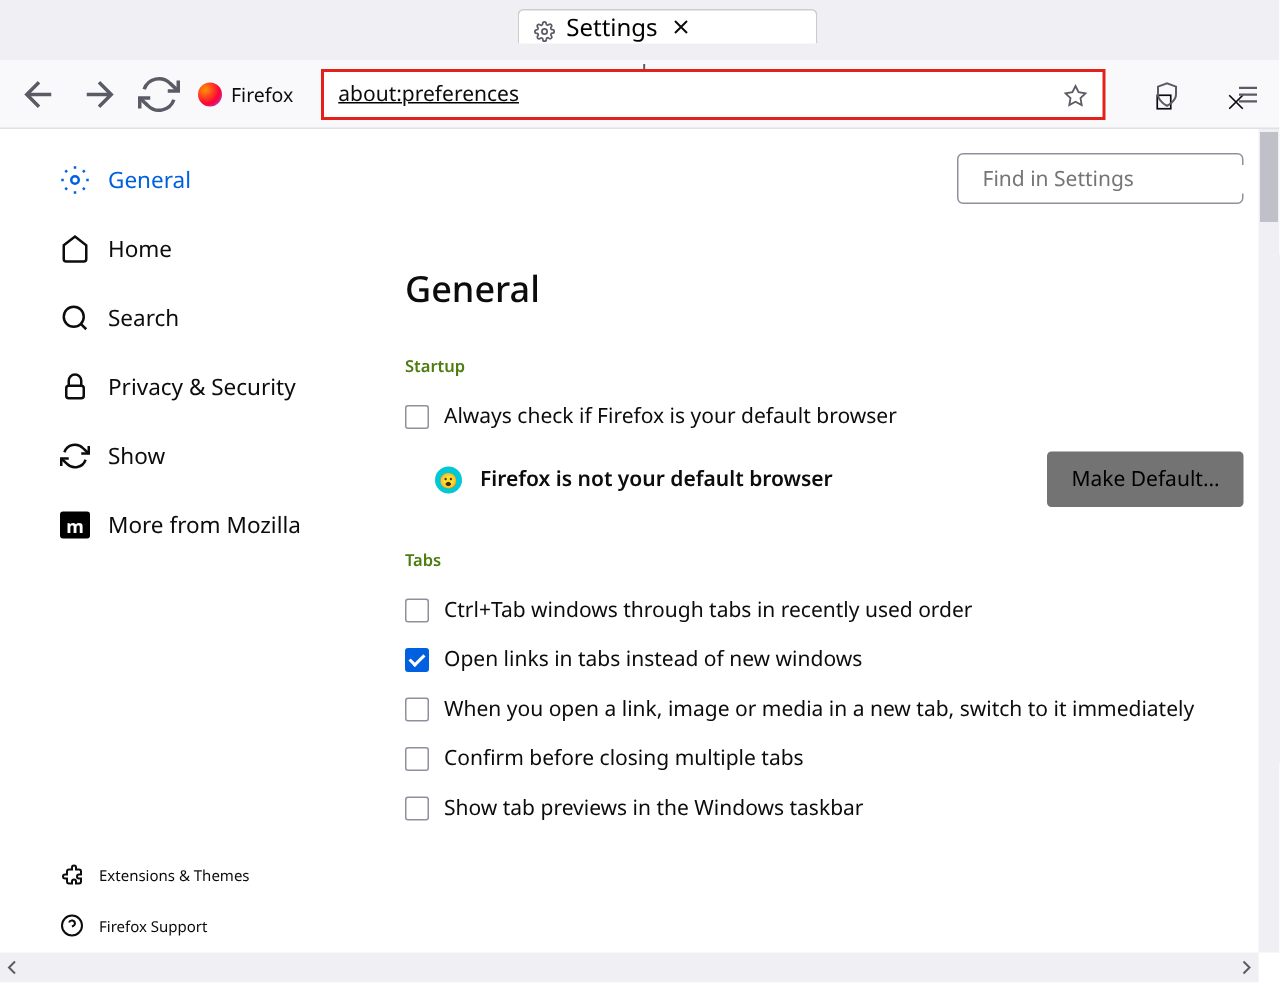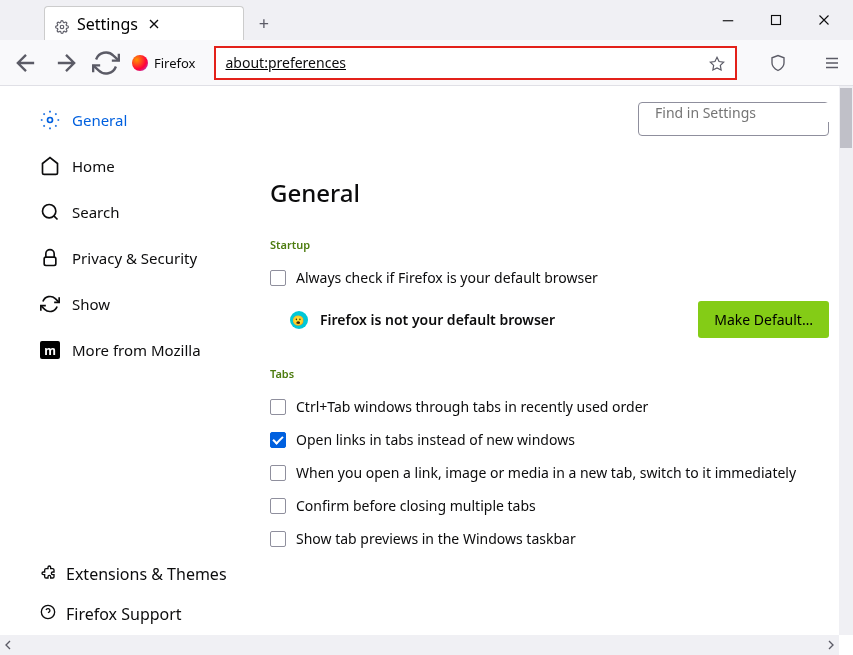--- a/index.html
+++ b/index.html
@@ -1,19 +1,19 @@
 <!DOCTYPE html>
 <html><head>
   <meta charset="utf-8">
   <style>
     * { box-sizing: border-box; margin: 0; padding: 0; font-family: "Segoe UI", system-ui, sans-serif; }
     body { width: 853px; height: 655px; background: #fff; overflow: hidden; position: relative; }
     
     
-    .titlebar { height: 40px; background: #f0f0f4; display: flex; align-items: center; padding: 0 8px; }
+    .titlebar { height: 40px; background: #f0f0f4; display: flex; align-items: center; padding: 0 8px; flex-direction: column; }
     .tab { display: flex; align-items: center; background: #fff; border-radius: 4px 4px 0 0; height: 34px; padding: 0 10px; margin-left: 36px; margin-top: 6px; min-width: 200px; gap: 8px; border: 1px solid #ccc; border-bottom: none; }
     .tab-icon { width: 14px; height: 14px; color: #5b5b66; }
     .tab-close { width: 16px; height: 16px; display: flex; align-items: center; justify-content: center; cursor: pointer; color: #0c0c0d; }
     .new-tab { width: 28px; height: 28px; display: flex; align-items: center; justify-content: center; margin-left: 6px; font-size: 18px; color: #5b5b66; cursor: pointer; margin-top: 6px; }
     .win-controls { margin-left: auto; display: flex; gap: 30px; padding-right: 12px; }
     .win-btn { width: 18px; height: 18px; display: flex; align-items: center; justify-content: center; cursor: pointer; color: #0c0c0d; }
     
     
     .toolbar { height: 46px; display: flex; align-items: center; padding: 0 12px; gap: 12px; background: #f9f9fb; border-bottom: 1px solid #e0e0e6; }
     .nav-btn { width: 28px; height: 28px; display: flex; align-items: center; justify-content: center; color: #5b5b66; cursor: pointer; }
@@ -30,37 +30,37 @@
     .content { display: flex; height: calc(655px - 86px); position: relative; }
     
     
     .sidebar { width: 260px; padding: 24px 0 0 40px; display: flex; flex-direction: column; height: 100%; }
     .nav-list { display: flex; flex-direction: column; gap: 26px; }
     .nav-item { display: flex; align-items: center; gap: 12px; font-size: 15px; color: #0c0c0d; cursor: pointer; }
     .nav-item.active { color: #0060df; }
     .nav-item-icon { width: 20px; height: 20px; display: flex; align-items: center; justify-content: center; }
     .moz-icon { width: 20px; height: 18px; background: #000; color: #fff; font-size: 12px; font-weight: bold; display: flex; align-items: center; justify-content: center; border-radius: 2px; }
     .sidebar-footer { margin-top: auto; padding-bottom: 30px; display: flex; flex-direction: column; gap: 18px; }
-    .footer-item { display: flex; align-items: flex-start; gap: 10px; font-size: 16px; color: #0c0c0d; cursor: pointer; }
+    .footer-item { display: flex; align-items: center; gap: 10px; font-size: 10px; color: #0c0c0d; cursor: pointer; }
     
     
     .main { flex: 1; padding: 20px 24px 0 10px; position: relative; overflow: hidden; }
-    .search-box { width: 191px; height: 34px; border: 1px solid #8f8f9d; border-radius: 4px; display: flex; align-items: flex-start; padding: 0 10px; gap: 6px; position: absolute; top: 16px; right: 24px; color: #5b5b66; }
+    .search-box { width: 191px; height: 34px; border: 1px solid #8f8f9d; border-radius: 4px; display: flex; align-items: center; padding: 0 10px; gap: 6px; position: absolute; top: 16px; right: 24px; color: #5b5b66; }
     .search-box input { border: none; outline: none; font-size: 14px; flex: 1; }
     .page-title { font-size: 24px; font-weight: 500; color: #0c0c0d; margin-top: 70px; margin-bottom: 28px; }
     .section-title { font-size: 11px; font-weight: 600; color: #4d7c0f; margin-bottom: 16px; }
     .section { margin-bottom: 28px; }
     .option-row { display: flex; align-items: center; gap: 10px; margin-bottom: 14px; font-size: 14px; color: #0c0c0d; }
     .checkbox { width: 16px; height: 16px; border: 1px solid #8f8f9d; border-radius: 2px; display: flex; align-items: center; justify-content: center; flex-shrink: 0; }
     .checkbox.checked { background: #0060df; border-color: #0060df; }
     .checkbox.checked::after { content: ""; width: 4px; height: 8px; border: solid #fff; border-width: 0 2px 2px 0; transform: rotate(45deg); margin-top: -2px; }
     .default-row { display: flex; align-items: center; justify-content: space-between; margin-top: 8px; margin-bottom: 8px; padding-left: 20px; }
     .default-status { display: flex; align-items: center; gap: 12px; font-size: 14px; font-weight: 600; color: #0c0c0d; }
     .warn-icon { width: 18px; height: 18px; border-radius: 50%; background: #00c8d7; display: flex; align-items: center; justify-content: center; font-size: 10px; }
-    .make-default-btn { background: #84cc16; border: none; padding: 9px 16px; font-size: 14px; border-radius: 3px; cursor: pointer; }
+    .make-default-btn { background: #737373; border: none; padding: 9px 16px; font-size: 14px; border-radius: 3px; cursor: pointer; }
     
     
     .scroll-v { position: absolute; right: 0; top: 0; bottom: 20px; width: 14px; background: #f0f0f4; }
     .scroll-v-thumb { position: absolute; left: 1px; right: 1px; top: 2px; height: 60px; background: #c0c0c8; }
     .scroll-h { position: absolute; left: 0; right: 14px; bottom: 0; height: 20px; background: #f0f0f4; display: flex; align-items: center; }
     .scroll-h-arrow { width: 16px; height: 16px; display: flex; align-items: center; justify-content: center; color: #5b5b66; }
     .scroll-h-arrow:last-child { margin-left: auto; }
     svg { width: 100%; height: 100%; }
   </style>
 </head>

